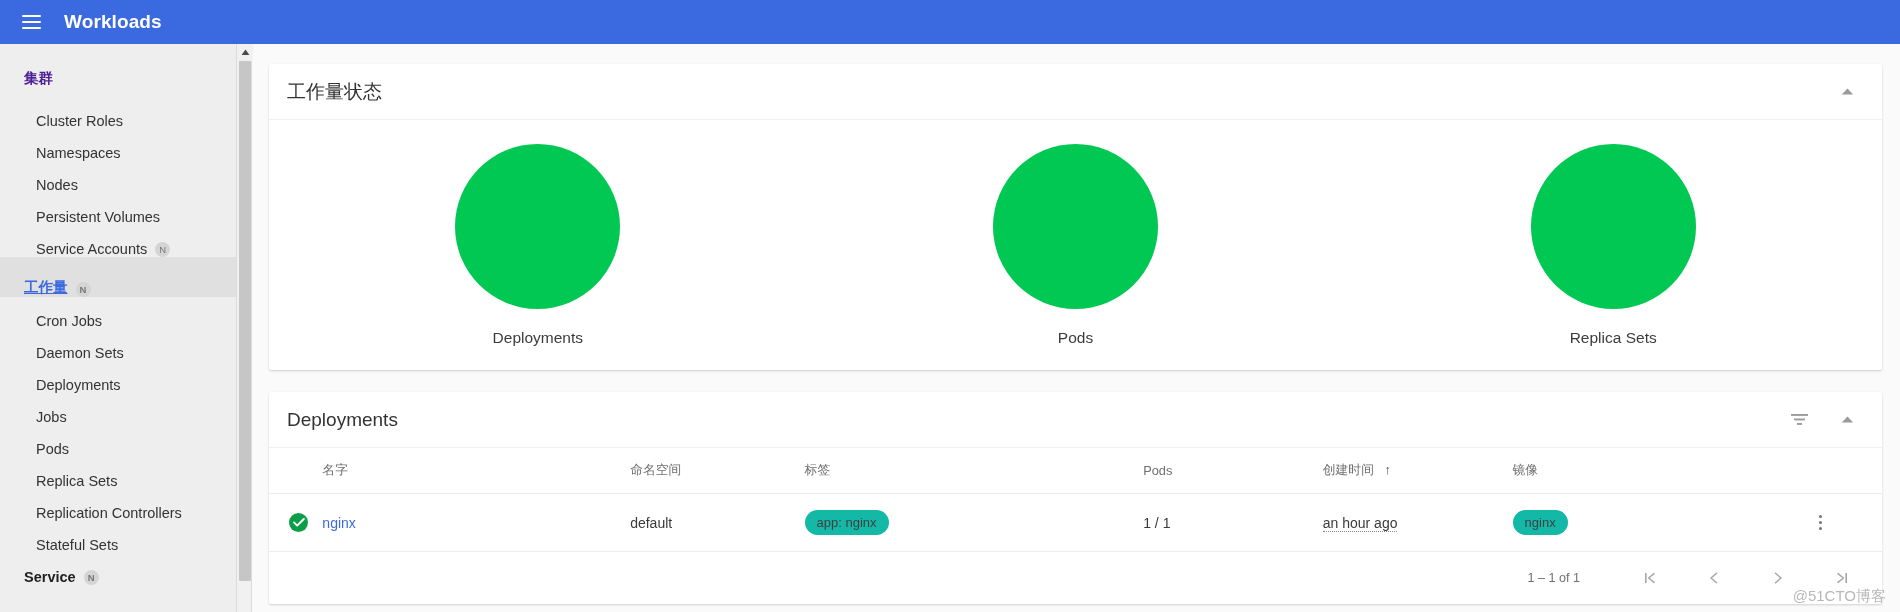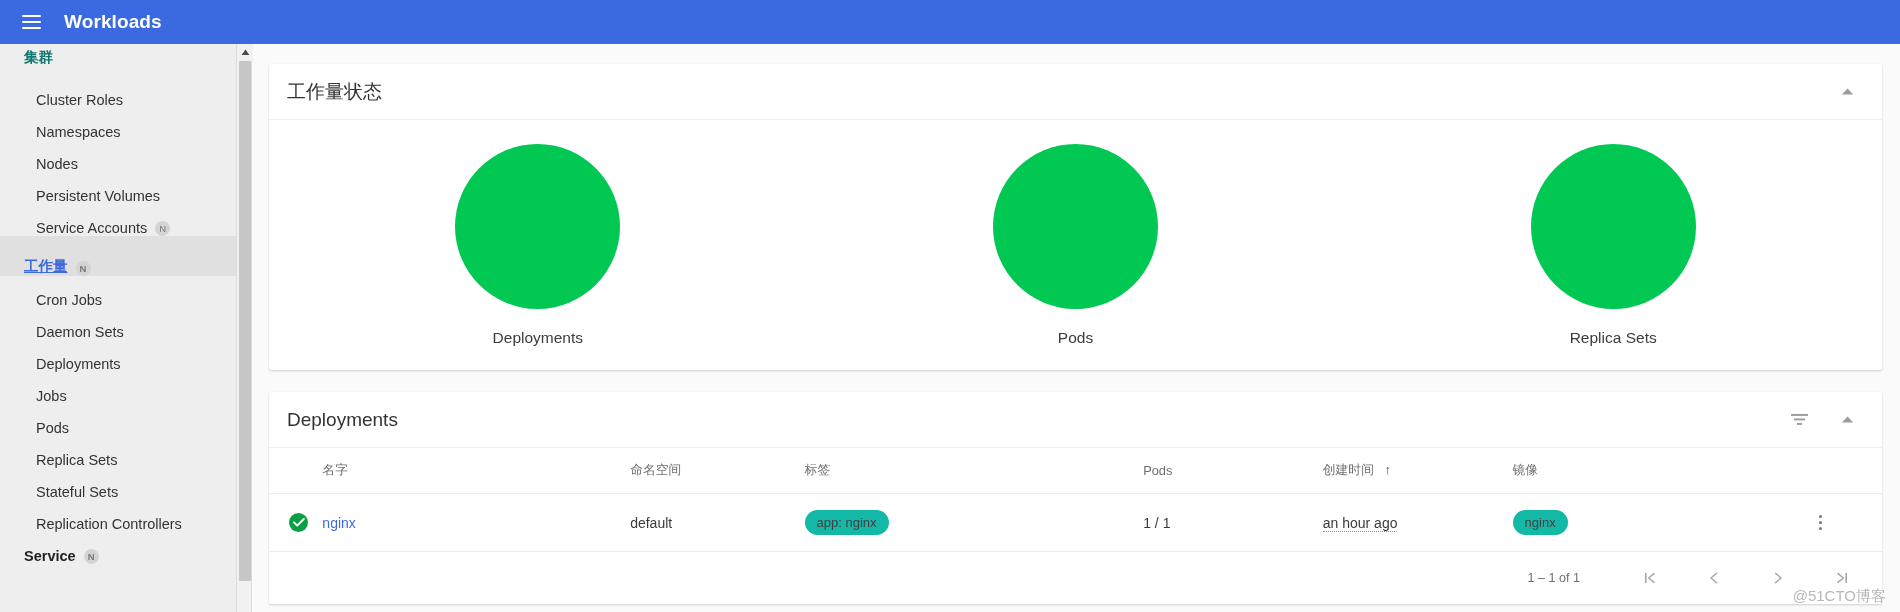--- a/index.html
+++ b/index.html
@@ -41,22 +41,22 @@
   .sidebar {
     position: absolute; top: 44px; left: 0;
     width: 236px; height: 568px;
     background: #eeeeee;
     overflow: hidden;
     z-index: 10;
   }
   .nav-section-title {
     font-size: 14.5px;
     font-weight: bold;
-    color: #0f766e;
-    padding: 5px 0 10px 24px;
+    color: #4c1d95;
+    padding: 26px 0 10px 24px;
     line-height: 1.2;
   }
   .nav-item {
     height: 32px;
     display: flex; align-items: flex-end;
     padding-left: 36px;
     font-size: 14.5px;
     color: #333333;
     cursor: pointer;
     white-space: nowrap;
@@ -308,24 +308,24 @@
   <div class="nav-item">
     <span class="nav-label">Jobs</span>
   </div>
   <div class="nav-item">
     <span class="nav-label">Pods</span>
   </div>
   <div class="nav-item">
     <span class="nav-label">Replica Sets</span>
   </div>
   <div class="nav-item">
+    <span class="nav-label">Replication Controllers</span>
+  </div>
+  <div class="nav-item">
     <span class="nav-label">Stateful Sets</span>
-  </div>
-  <div class="nav-item">
-    <span class="nav-label">Replication Controllers</span>
   </div>
 
   <div class="nav-item group-head">
     <span class="nav-label">Service</span>
     <span class="badge-n">N</span>
   </div>
 </div>
 
 <div class="side-scrollbar">
   <div class="scroll-arrow">

